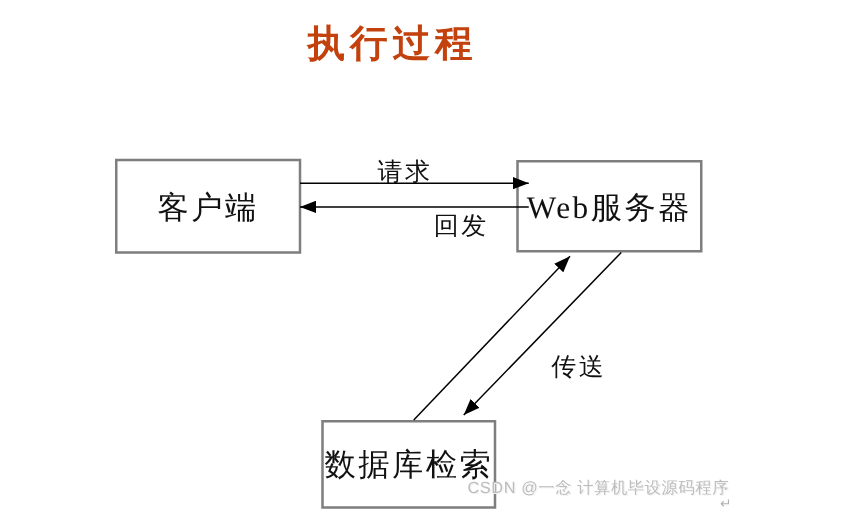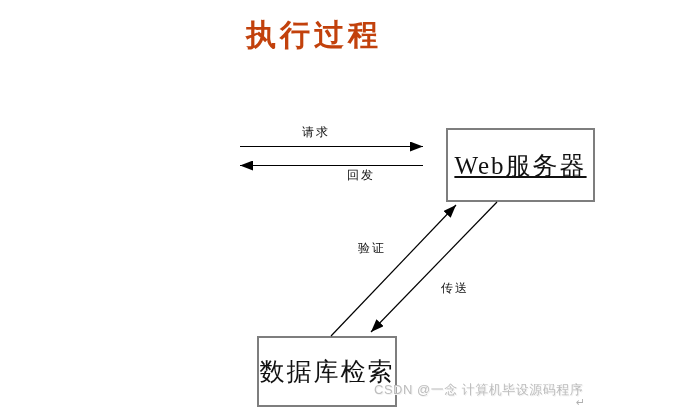--- a/index.html
+++ b/index.html
@@ -41,25 +41,25 @@
     display: flex;
     align-items: center;
     justify-content: center;
     font-size: 25px;
     letter-spacing: 2px;
     color: #111111;
     z-index: 2;
     white-space: nowrap;
   }
   .node-client   { left: 92px;  top: 127px; width: 149px; height: 76px; }
-  .node-web      { left: 446px; top: 128px; width: 149px; height: 74px; text-decoration: underline; }
+  .node-web      { left: 413px; top: 128px; width: 149px; height: 74px; }
   .node-database { left: 257px; top: 336px; width: 140px; height: 71px; }
   .edge-label {
     position: absolute;
-    font-size: 12px;
+    font-size: 20px;
     letter-spacing: 2px;
     color: #111111;
     z-index: 4;
     white-space: nowrap;
     background: transparent;
   }
   .lbl-request  { left: 302px; top: 124px; }
   .lbl-postback { left: 305px; top: 167px; margin-left: 42px; }
   .lbl-verify   { left: 358px; top: 240px; }
   .lbl-transfer { left: 441px; top: 280px; }
@@ -97,34 +97,36 @@
       <marker id="ah" markerUnits="userSpaceOnUse" markerWidth="13" markerHeight="10" refX="13" refY="5" orient="auto">
         <path d="M0,0 L13,5 L0,10 Z" fill="#000000"></path>
       </marker>
     </defs>
     <line x1="240" y1="146.5" x2="423" y2="146.5" stroke="#000000" stroke-width="1.2" marker-end="url(#ah)"></line>
     <line x1="423" y1="165.5" x2="240" y2="165.5" stroke="#000000" stroke-width="1.2" marker-end="url(#ah)"></line>
     <line x1="331" y1="336" x2="456" y2="205" stroke="#000000" stroke-width="1.2" marker-end="url(#ah)"></line>
     <line x1="497" y1="202" x2="371" y2="332" stroke="#000000" stroke-width="1.2" marker-end="url(#ah)"></line>
   </svg>
 
+  <div class="node node-client">
+    <span>客户端</span>
+  </div>
 
   <div class="node node-web">
     <span>Web服务器</span>
   </div>
 
   <div class="node node-database">
     <span>数据库检索</span>
   </div>
 
   <div class="edge-label lbl-request">请求</div>
 
   <div class="edge-label lbl-postback">回发</div>
 
-  <div class="edge-label lbl-verify">验证</div>
 
   <div class="edge-label lbl-transfer">传送</div>
 
   <div class="watermark">CSDN @一念 计算机毕设源码程序</div>
 
   <div class="return-mark">↵</div>
 
 </div>
 
 </body></html>

